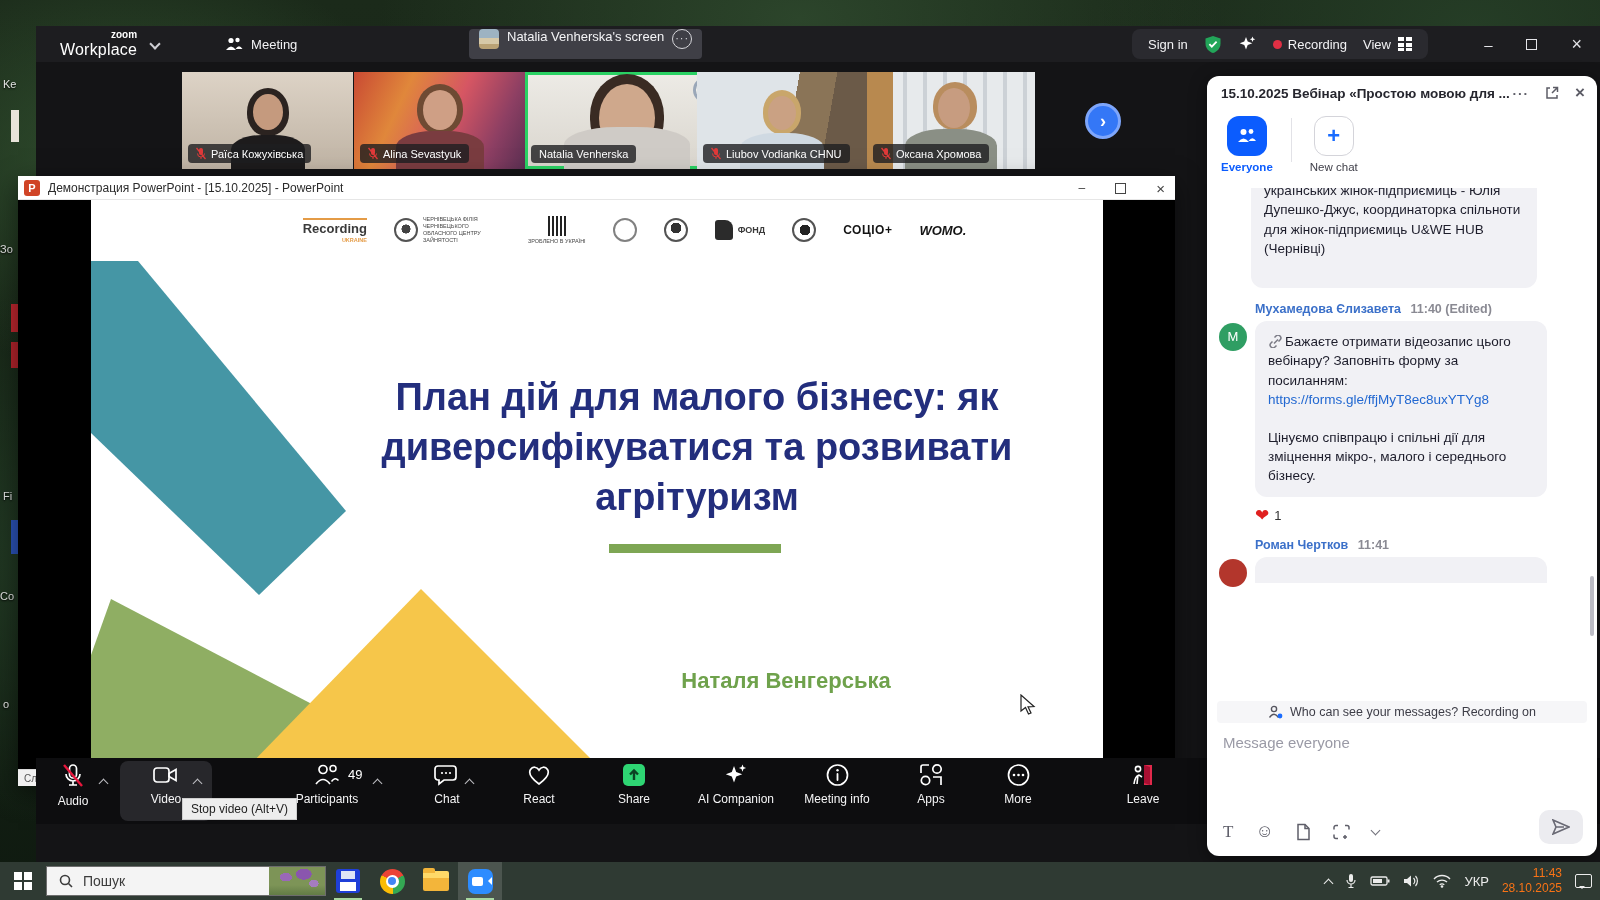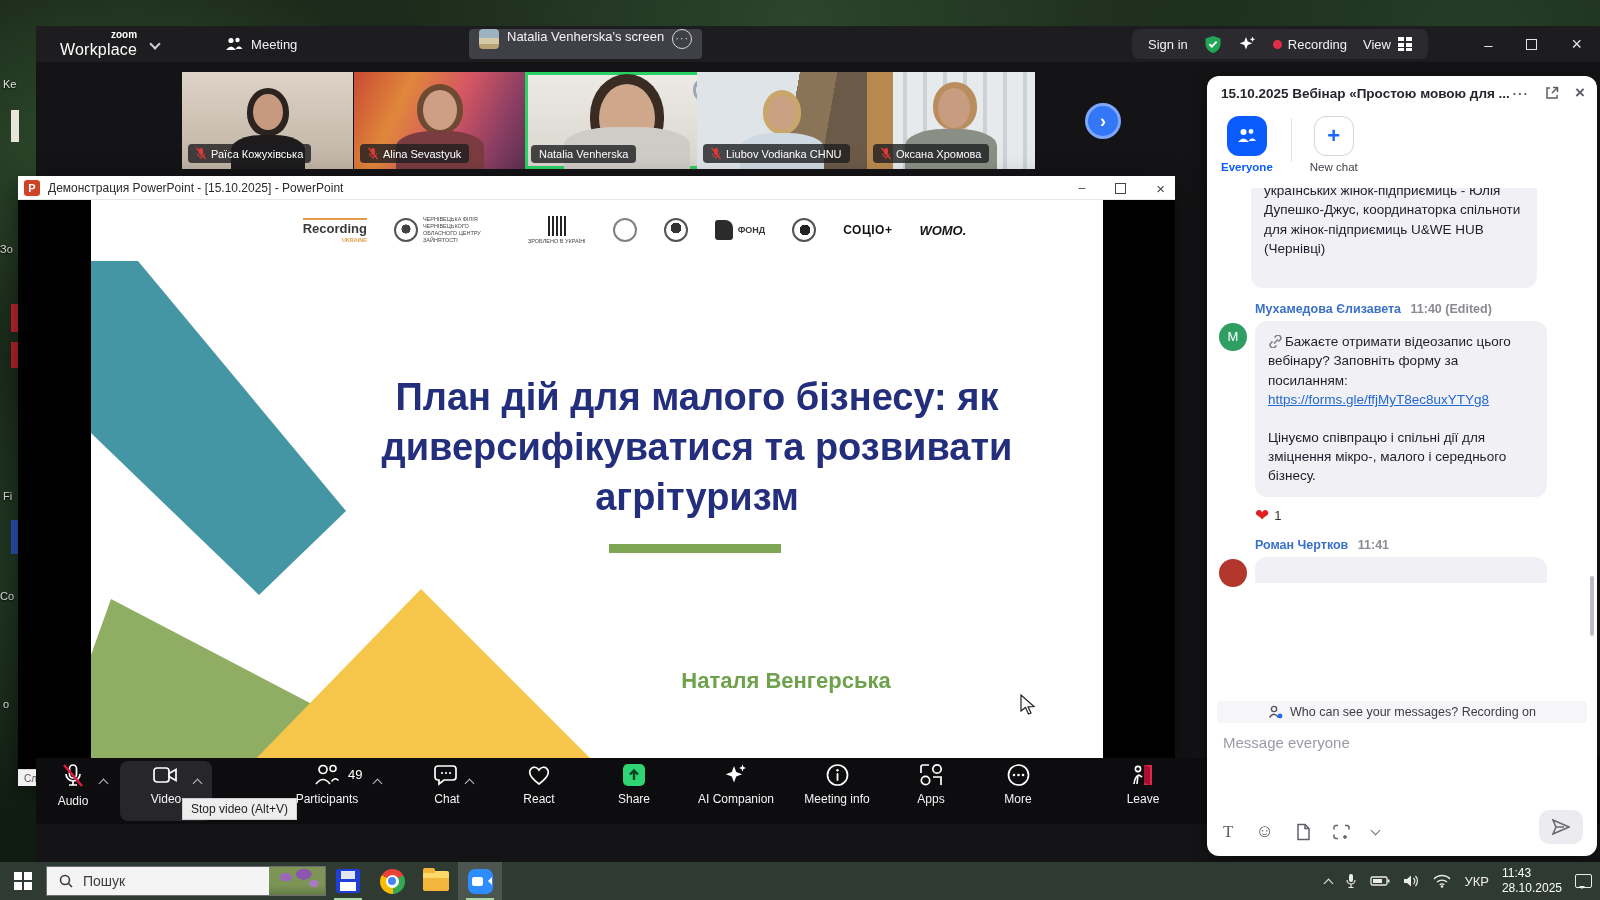--- a/index.html
+++ b/index.html
@@ -73,40 +73,40 @@
   #chattabs{position:absolute;left:14px;top:40px;display:flex;align-items:flex-start;gap:18px}
   .ctab{display:flex;flex-direction:column;align-items:center;gap:5px;font-size:11.5px}
   .sqbtn{width:40px;height:40px;border-radius:12px;display:flex;align-items:center;justify-content:center}
   .tabdiv{width:1px;height:44px;background:#e2e2e7;margin-top:2px}
   #msglist{position:absolute;left:0;top:112px;right:0;height:513px;overflow:hidden;padding:0 10px 0 10px}
   .bubble{background:#f1f1f5;border-radius:12px;padding:11px 13px;line-height:1.44;color:#1d1d2b;width:292px}
   .msghead{font-size:12.5px;margin:14px 0 5px 38px}
   .sender{color:#3b70c9;font-weight:bold}
   .mtime{color:#8a8a93;margin-left:6px;font-weight:bold}
   .avatar{position:absolute;width:28px;height:28px;border-radius:50%;color:#fff;font-size:13px;display:flex;align-items:center;justify-content:center}
-  .linktxt{color:#2268d1;text-decoration:underline;word-break:break-all}
+  .linktxt{color:#2268d1;word-break:break-all}
   .reactrow{display:flex;align-items:center;gap:5px;margin:8px 0 0 6px;font-size:13px;color:#333}
   .heartglyph{color:#e0201f;font-size:17px}
   #notice{position:absolute;left:10px;right:10px;top:625px;height:22px;background:#f6f6f8;border-radius:4px;display:flex;align-items:center;justify-content:center;gap:7px;font-size:12.5px;color:#3d3d47;z-index:4;box-shadow:0 -4px 8px rgba(255,255,255,.9)}
   #composerph{position:absolute;left:16px;top:658px;font-size:15px;color:#9a9aa6}
   #composerbar{position:absolute;left:16px;bottom:14px;display:flex;align-items:center;gap:22px;color:#5f5f6a}
   #sendbtn{position:absolute;right:14px;bottom:12px;width:44px;height:34px;background:#ececf0;border-radius:10px;display:flex;align-items:center;justify-content:center}
   #chatscroll{position:absolute;right:3px;top:500px;width:4px;height:60px;border-radius:2px;background:#bcbcc5}
   .cchev{width:7px;height:7px;border-right:1.6px solid #70707a;border-bottom:1.6px solid #70707a;transform:rotate(45deg);margin-top:-3px}
   
   #taskbar{position:absolute;left:0;right:0;bottom:0;height:38px;background:#2f3a33;display:flex;align-items:center;z-index:10}
   #startbtn{width:46px;height:38px;display:flex;align-items:center;justify-content:center}
   .winlogo{display:grid;grid-template-columns:8px 8px;grid-template-rows:8px 8px;gap:1.5px}
   .winlogo div{background:#fff}
   #searchbox{width:280px;height:30px;background:#f4f4f4;border:1px solid #6d6d6d;display:flex;align-items:center;gap:10px;padding-left:12px;color:#3c3c3c;font-size:14px;position:relative;overflow:hidden}
   #shroom{position:absolute;right:0;top:0;width:56px;height:30px;background:radial-gradient(10px 7px at 30% 34%, #9a68b8 0 60%, transparent 61%),radial-gradient(13px 9px at 62% 24%, #8a56ae 0 60%, transparent 61%),radial-gradient(8px 6px at 80% 55%, #a57cc0 0 60%, transparent 61%),linear-gradient(180deg,#7d9457 0 60%,#5d7742 100%)}
   .tbicon{width:44px;height:38px;display:flex;align-items:center;justify-content:center;position:relative}
   .openline{position:absolute;left:8px;right:8px;bottom:0;height:2.5px;background:#a8d6a0}
   #tray{position:absolute;right:8px;top:0;height:38px;display:flex;align-items:center;gap:13px;color:#ececec;font-size:13px}
-  #clock{text-align:left;font-size:12px;line-height:1.25;color:#ffffff}
+  #clock{text-align:right;font-size:12px;line-height:1.25;color:#f97316}
   .notifbox{width:17px;height:14px;border:1.5px solid #ececec;border-radius:2px;position:relative}
   .notifbox:after{content:"";position:absolute;left:3px;bottom:-5px;border:3px solid transparent;border-top-color:#ececec}
 </style>
 </head>
 <body>
 
 <div class="frag" style="left:3px;top:78px">Ke</div>
 <div class="frag" style="left:0;top:243px">Зо</div>
 <div class="frag" style="left:3px;top:490px">Fi</div>
 <div class="frag" style="left:0;top:590px">Co</div>

